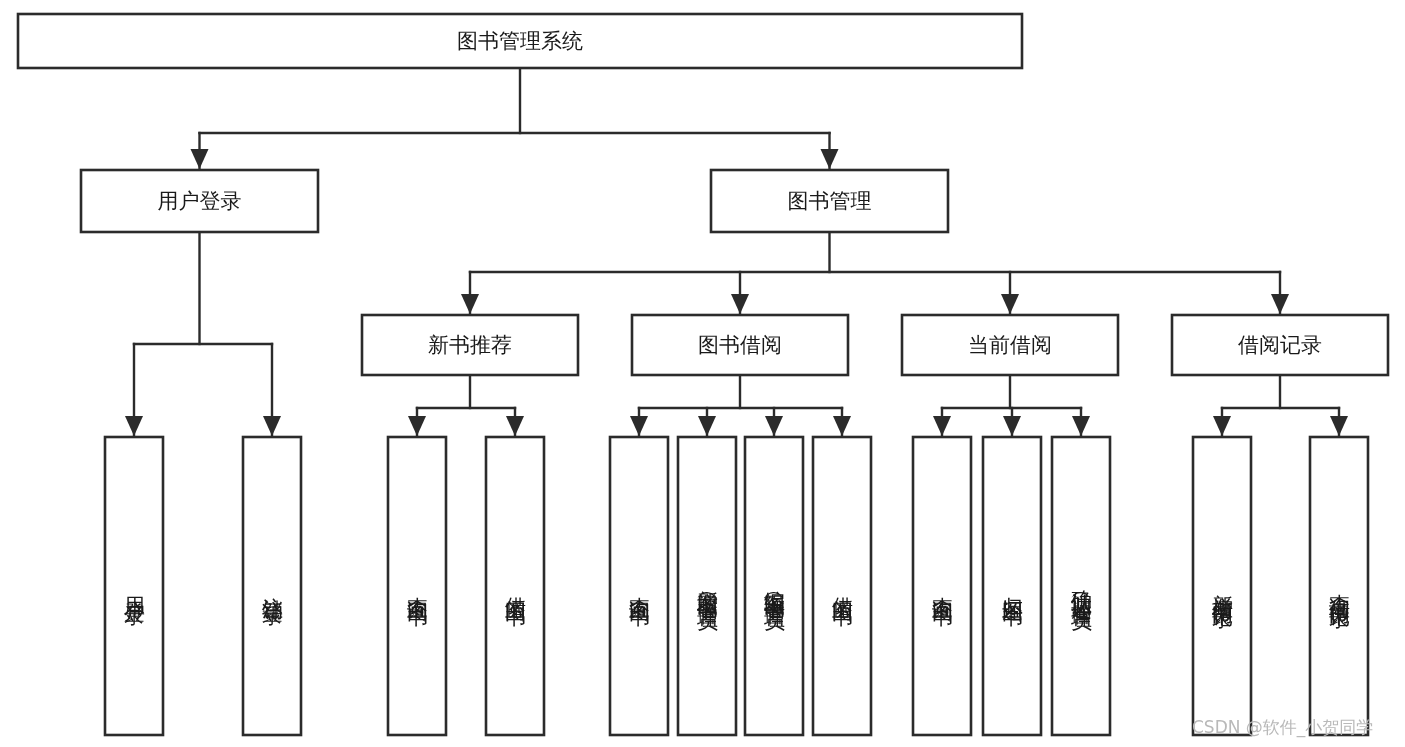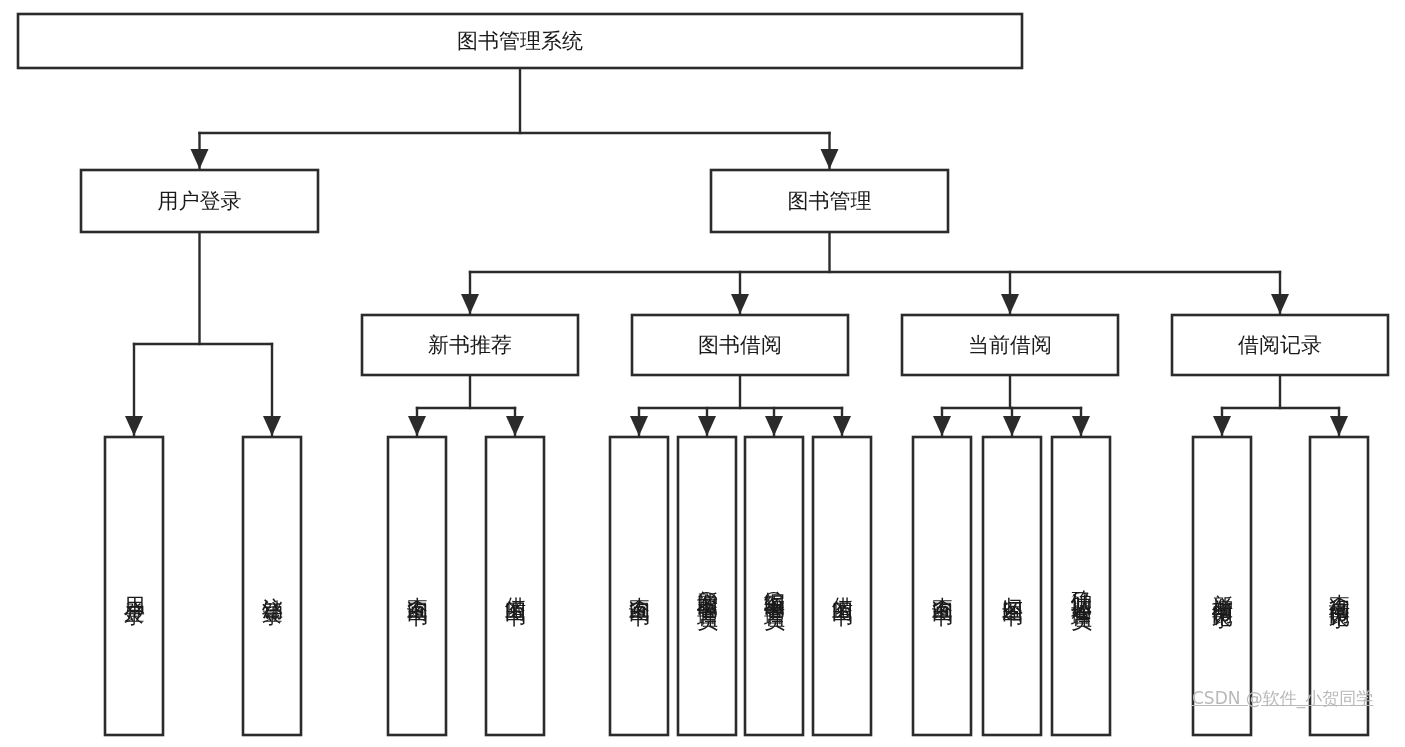--- a/index.html
+++ b/index.html
@@ -177,15 +177,15 @@
       <div class="node-label-v" style="left: 678px; top: 437px; width: 58px; height: 298px;">新增图书（管理员）</div>
       <div class="node-label-v" style="left: 745px; top: 437px; width: 58px; height: 298px;">编辑图书（管理员）</div>
       <div class="node-label-v" style="left: 813px; top: 437px; width: 58px; height: 298px;">借阅图书</div>
       <div class="node-label-v" style="left: 913px; top: 437px; width: 58px; height: 298px;">查询图书</div>
       <div class="node-label-v" style="left: 983px; top: 437px; width: 58px; height: 298px;">归还图书</div>
       <div class="node-label-v" style="left: 1052px; top: 437px; width: 58px; height: 298px;">确认归还（管理员）</div>
       <div class="node-label-v" style="left: 1193px; top: 437px; width: 58px; height: 298px;">新增借阅记录</div>
       <div class="node-label-v" style="left: 1310px; top: 437px; width: 58px; height: 298px;">查询借阅记录</div>
     </div>
 
-  <div class="watermark" style="left: 1192px; top: 687px; text-decoration: underline;">CSDN @软件_小贺同学</div>
+  <div class="watermark" style="left: 1192px; top: 716px;">CSDN @软件_小贺同学</div>
 
 </div>
 
 </body></html>

